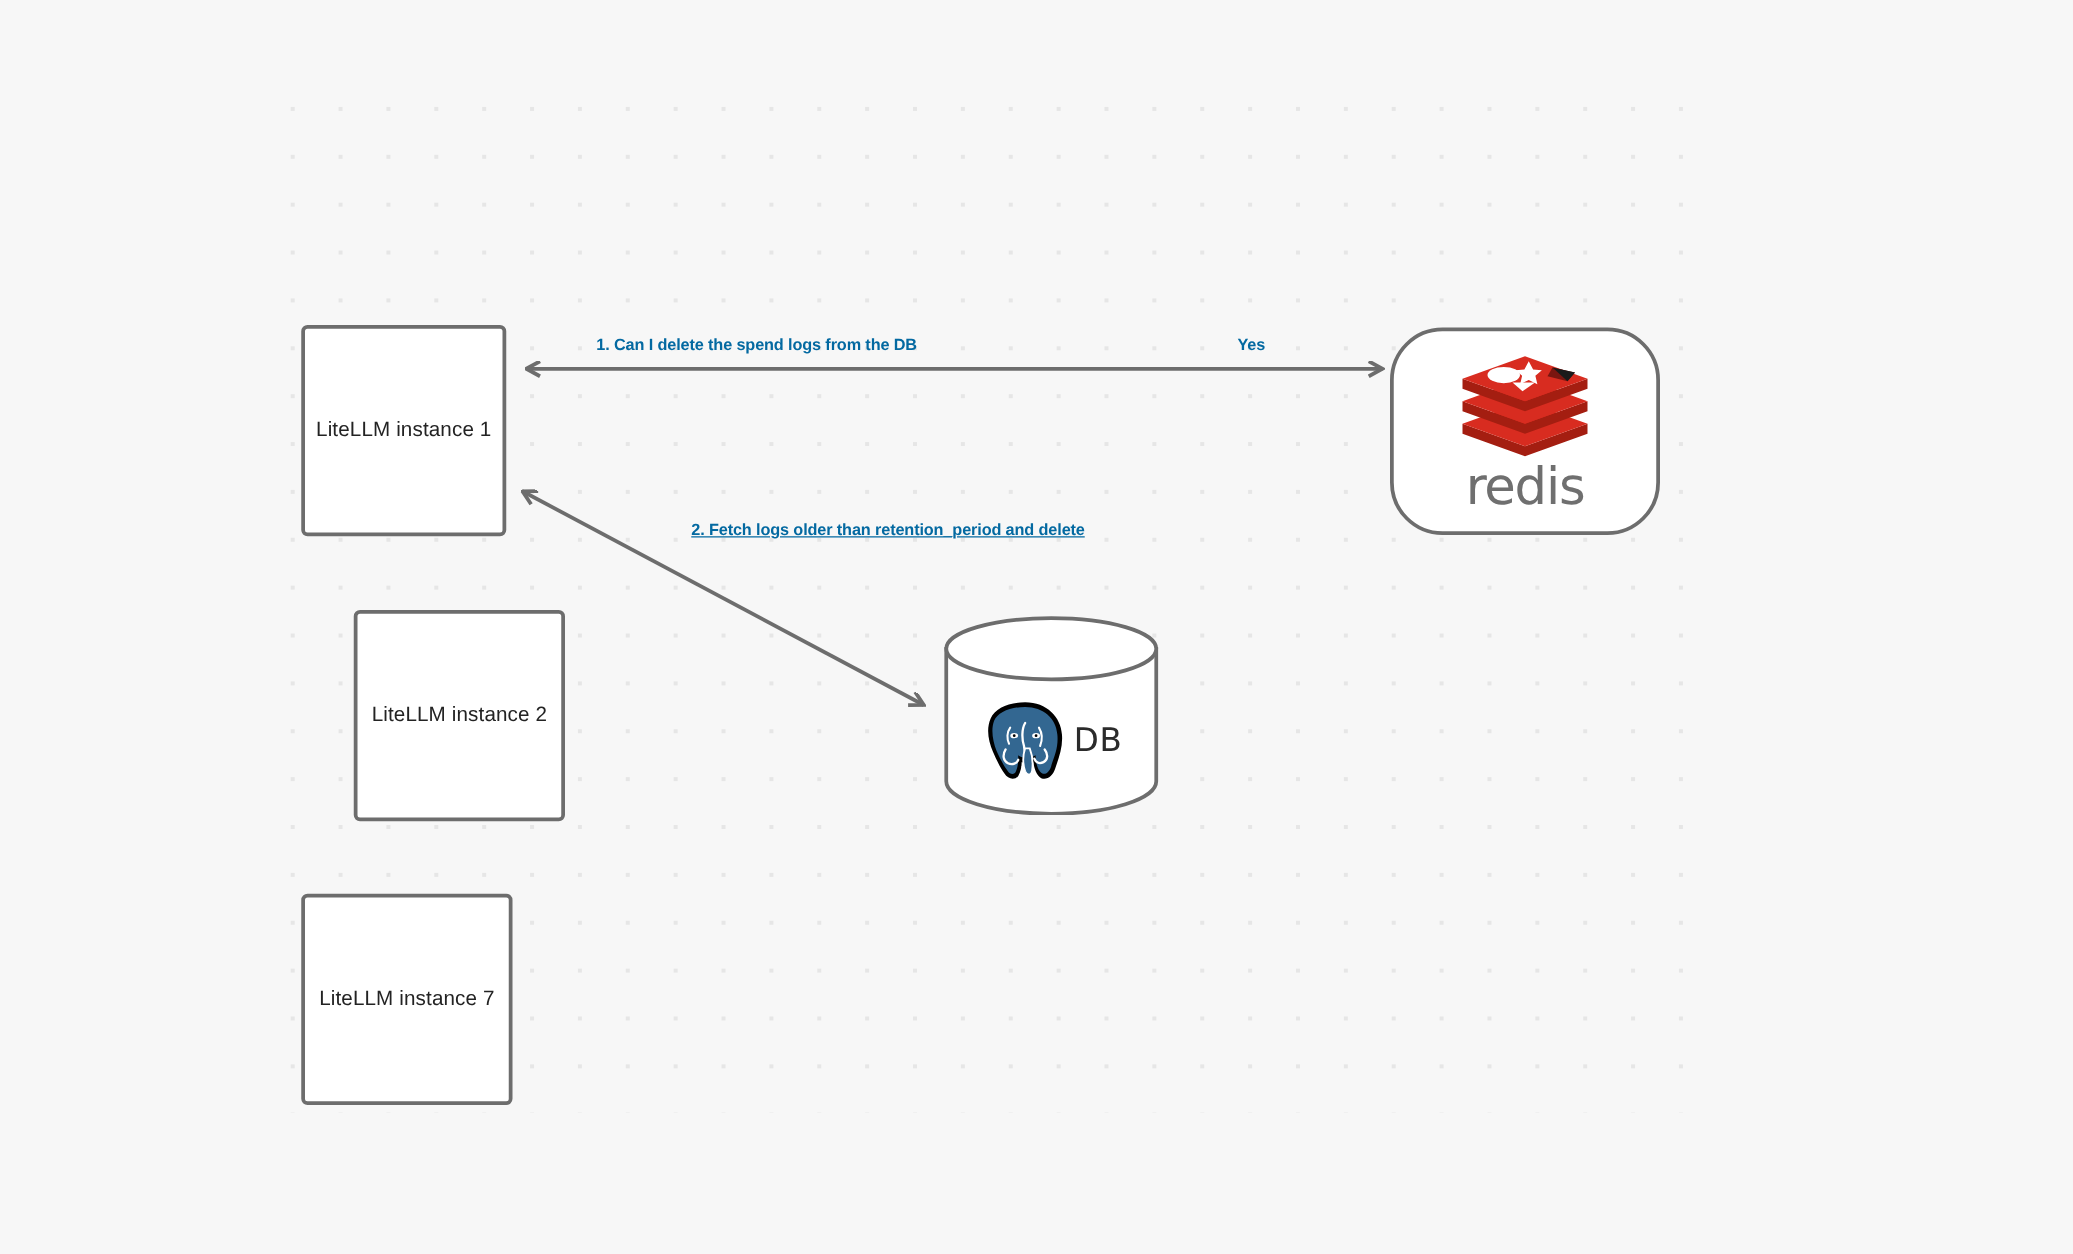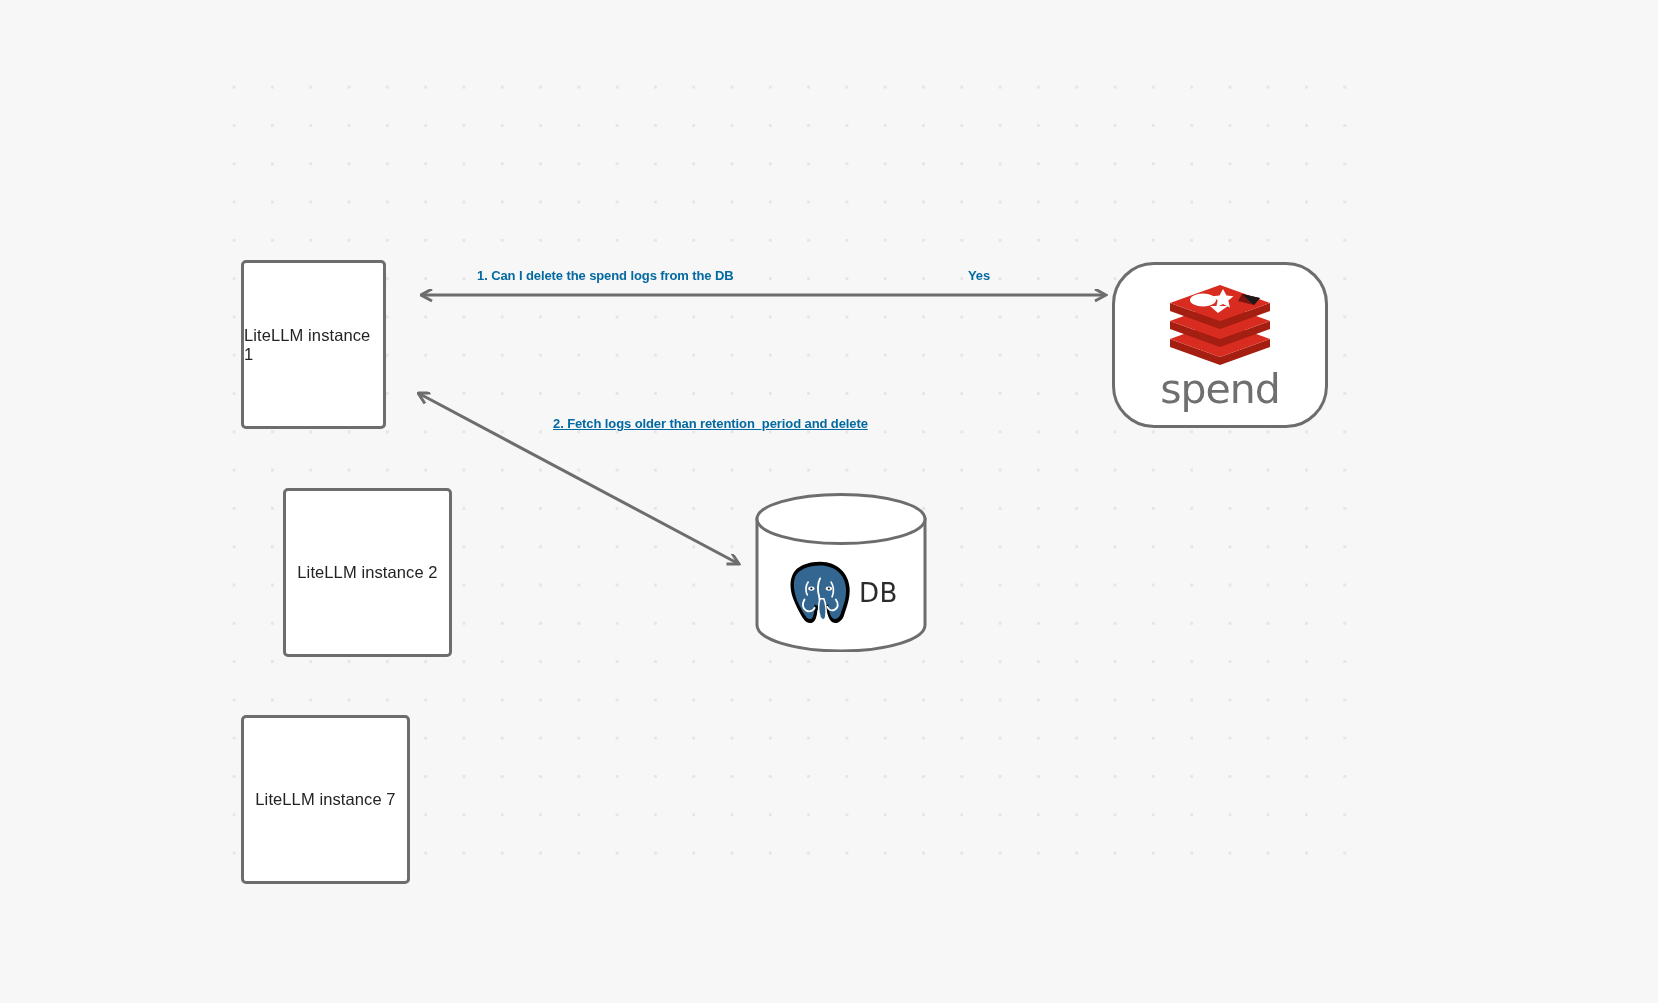--- a/index.html
+++ b/index.html
@@ -50,21 +50,21 @@
     justify-content: center;
   }
 
   .instance-label {
     font-size: 16.5px;
     color: #232323;
     font-family: "Liberation Sans", sans-serif;
     letter-spacing: 0.1px;
   }
 
-  #node-instance-1 { left: 241px; top: 260px;  width: 145px; height: 169px; }
+  #node-instance-1 { left: 241px; top: 260px;  width: 164px; height: 169px; }
   #node-instance-2 { left: 241px; top: 488px;  width: 169px; height: 169px; margin-left: 42px; }
   #node-instance-3 { left: 241px; top: 715px;  width: 169px; height: 169px; }
 
   
   #node-redis {
     left: 1112px;
     top: 262px;
     width: 216px;
     height: 166px;
     border-radius: 42px;
@@ -122,21 +122,21 @@
   .edge-label {
     position: absolute;
     font-family: "Liberation Sans", sans-serif;
     font-weight: bold;
     color: #0369a1;
     white-space: nowrap;
     font-size: 13px;
     letter-spacing: -0.1px;
   }
   #label-step1 { left: 477px; top: 268px; }
-  #label-yes   { left: 968px; top: 268px; }
+  #label-yes   { left: 990px; top: 268px; }
   #label-step2 { left: 553px; top: 416px; text-decoration: underline; }
 
   .edge-svg {
     position: absolute;
     left: 0;
     top: 0;
     width: 1658px;
     height: 1003px;
     pointer-events: none;
     overflow: visible;
@@ -198,21 +198,21 @@
 
         <path d="M54 42 L104 24 L104 32 L54 50 L4 32 L4 24 Z" fill="#a41e11"></path>
         <path d="M4 24 L54 6 L104 24 L54 42 Z" fill="#d82c20"></path>
 
         <ellipse cx="37" cy="21" rx="13" ry="6.5" fill="#ffffff"></ellipse>
         <path d="M57 10 L60.5 16.5 L67.5 17.2 L62.3 21.6 L63.9 28.4 L57 25 L50.1 28.4 L51.7 21.6 L46.5 17.2 L53.5 16.5 Z" fill="#ffffff"></path>
         <path d="M44 27 L62 27 L52 34 Z" fill="#ffffff"></path>
         <path d="M76 15 L94 19 L88 26 L72 22 Z" fill="#7a1610"></path>
         <path d="M76 15 L94 19 L88 26 Z" fill="#1a1a1a"></path>
       </svg>
-      <div class="redis-word">spend</div>
+      <div class="redis-word">redis</div>
     </div>
   </div>
 
   <div id="node-db">
     <svg id="db-svg" width="174" height="160" viewBox="0 0 174 160">
       <path d="M3 27 L3 133 A 84 26 0 0 0 171 133 L171 27 Z" fill="#ffffff" stroke="#6d6d6d" stroke-width="3"></path>
       <ellipse cx="87" cy="27" rx="84" ry="24.5" fill="#ffffff" stroke="#6d6d6d" stroke-width="3"></ellipse>
     </svg>
     <div id="db-content">
       <svg width="74" height="74" viewBox="0 0 74 74">

